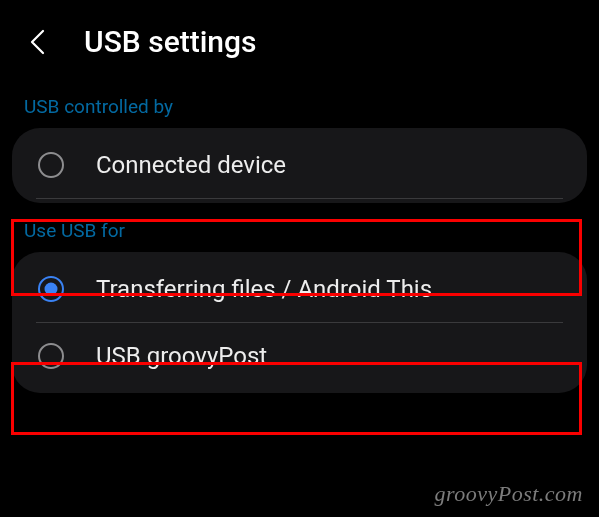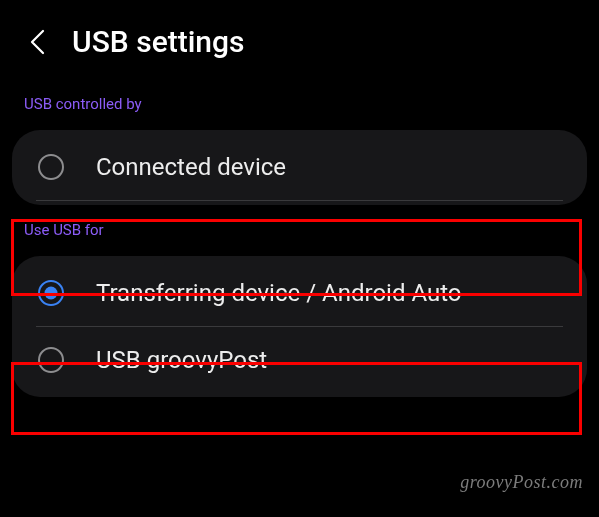--- a/index.html
+++ b/index.html
@@ -13,42 +13,42 @@
       background: #000;
       font-family: -apple-system, "Segoe UI", Roboto, Arial, sans-serif;
       color: #fff;
       position: relative;
       overflow: hidden;
     }
     .header {
       display: flex;
       align-items: center;
       padding: 24px 24px 20px 24px;
-      gap: 20px;
+      gap: 32px;
     }
     .back-icon {
       width: 28px;
       height: 28px;
       display: flex;
       align-items: center;
       justify-content: center;
     }
     .back-icon svg {
       width: 18px;
       height: 28px;
     }
     .title {
       font-size: 30px;
       font-weight: 500;
       color: #fff;
     }
     .section-label {
-      font-size: 15px;
-      color: #8b5cf6;
-      padding: 16px 24px 17px 24px;
+      font-size: 19px;
+      color: #0369a1;
+      padding: 16px 24px 10px 24px;
     }
     .card {
       background: #171719;
       border-radius: 28px;
       margin: 0 12px;
       padding: 4px 0;
     }
     .option-row {
       display: flex;
       align-items: center;
@@ -87,24 +87,24 @@
       height: 77px;
     }
     .highlight-2 {
       top: 362px;
       left: 11px;
       width: 571px;
       height: 73px;
     }
     .watermark {
       position: absolute;
-      bottom: 24px;
+      bottom: 10px;
       right: 16px;
       color: #7c7c7c;
-      font-size: 18px;
+      font-size: 22px;
       font-family: "Times New Roman", Georgia, serif;
       font-style: italic;
       letter-spacing: 0.5px;
     }
   </style>
 </head>
 <body>
 
 <div class="header">
   <div class="back-icon">
@@ -132,21 +132,21 @@
 <div class="section-label">Use USB for</div>
 
 <div class="card">
   <div class="option-row">
     <div class="radio">
       <svg viewBox="0 0 30 30">
         <circle cx="15" cy="15" r="12" fill="none" stroke="#3a82f3" stroke-width="2"></circle>
         <circle cx="15" cy="15" r="6.5" fill="#3a82f3"></circle>
       </svg>
     </div>
-    <div class="option-label">Transferring device / Android Auto</div>
+    <div class="option-label">Transferring files / Android This</div>
   </div>
   <div class="divider"></div>
   <div class="option-row">
     <div class="radio">
       <svg viewBox="0 0 30 30">
         <circle cx="15" cy="15" r="12" fill="none" stroke="#8d8d8f" stroke-width="2"></circle>
       </svg>
     </div>
     <div class="option-label">USB groovyPost</div>
   </div>

